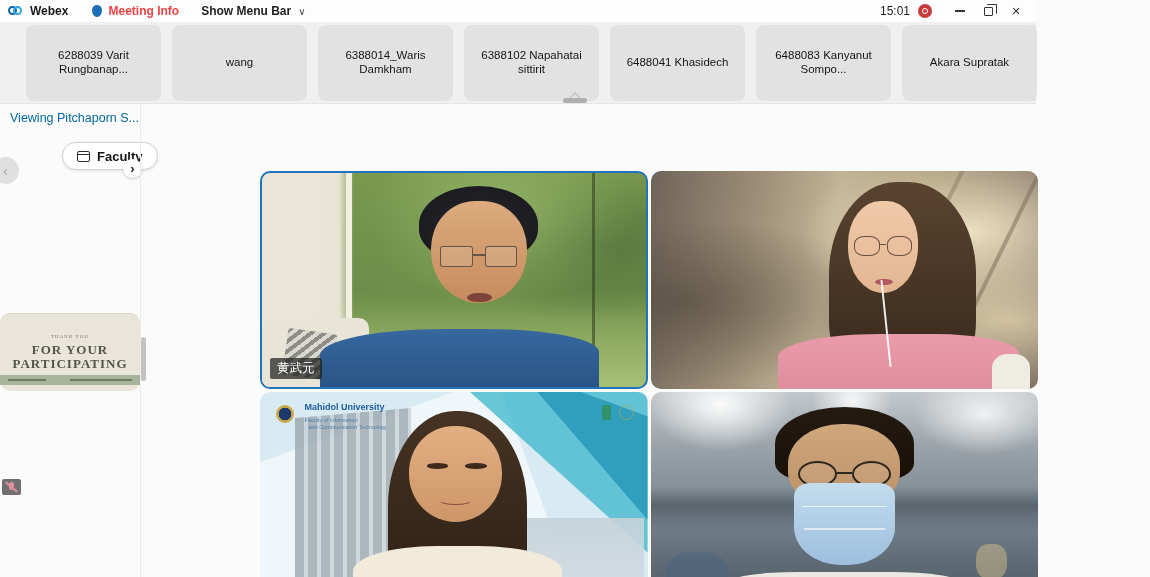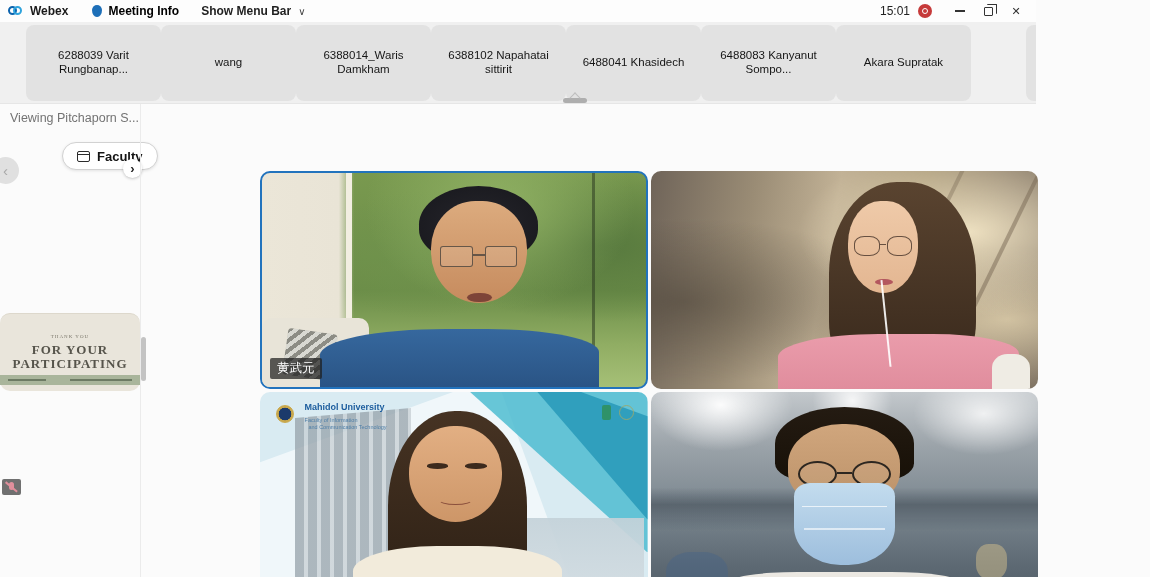--- a/index.html
+++ b/index.html
@@ -8,44 +8,44 @@
 
   
   .titlebar { position:absolute; top:0; left:0; right:0; height:22px; background:#fdfdfd; display:flex; align-items:center; justify-content:space-between; }
   .tb-left { display:flex; align-items:center; gap:6px; padding-left:8px; }
   .webex-logo { position:relative; width:16px; height:12px; display:inline-block; }
   .webex-logo .c1, .webex-logo .c2 { position:absolute; width:9px; height:9px; border-radius:50%; top:1px; }
   .webex-logo .c1 { left:0; border:2px solid #0c63ad; }
   .webex-logo .c2 { left:5px; border:2px solid #2fa3dc; }
   .tb-app { font-size:12px; font-weight:bold; color:#1a1a1a; margin-right:18px; }
   .shield { width:10px; height:12px; background:#1d6fb8; border-radius:50% 50% 48% 48% / 42% 42% 58% 58%; display:inline-block; }
-  .tb-item { font-size:12px; font-weight:bold; color:#000000; margin-right:16px; cursor:default; }
+  .tb-item { font-size:12px; font-weight:bold; color:#ef4444; margin-right:16px; cursor:default; }
   .tb-menu { display:flex; align-items:center; gap:7px; font-size:12px; font-weight:bold; color:#1f1f1f; cursor:default; }
   .tb-menu .chev { font-size:10px; color:#444; font-weight:normal; }
   .tb-right { display:flex; align-items:center; gap:0; padding-right:6px; }
   .clock { font-size:12px; color:#222; margin-right:8px; }
   .rec { width:14px; height:14px; border-radius:50%; background:#c63a3a; position:relative; margin-right:14px; cursor:pointer; }
   .rec i { position:absolute; left:4px; top:4px; width:6px; height:6px; border:1.5px solid #fff; border-radius:50%; }
   .wc { width:28px; height:20px; display:flex; align-items:center; justify-content:center; cursor:pointer; color:#333; font-size:11px; }
   .wc.min i { width:10px; height:1.4px; background:#333; display:block; }
   .wc.res i { width:9px; height:9px; border:1.2px solid #333; border-radius:1px; display:block; position:relative; }
   .wc.res i::before { content:""; position:absolute; left:2px; top:-4px; width:9px; height:9px; border:1.2px solid #333; border-left:none; border-bottom:none; border-radius:1px; }
 
   
   .filmstrip { position:absolute; top:22px; left:0; right:0; height:82px; background:#f0f0f0; border-bottom:1px solid #e6e6e6; }
-  .strip-row { position:absolute; left:26px; top:3px; display:flex; gap:0; }
+  .strip-row { position:absolute; left:26px; top:3px; display:flex; gap:11px; }
   .ptile { width:135px; height:76px; background:#e2e2e2; border-radius:8px; display:flex; align-items:center; justify-content:center; text-align:center; padding:0 10px; cursor:pointer; }
   .ptile span { font-size:11.5px; color:#161616; line-height:1.2; }
   .ptile-more { position:absolute; right:0; top:3px; width:10px; height:76px; background:#e2e2e2; border-radius:8px 0 0 8px; cursor:pointer; }
   .strip-handle { position:absolute; left:563px; top:76px; width:24px; height:5px; background:#aeaeae; border-radius:3px; cursor:pointer; }
   .strip-handle::before { content:""; position:absolute; left:8px; top:-4px; width:7px; height:7px; border-left:1.5px solid #bdbdbd; border-top:1.5px solid #bdbdbd; transform:rotate(45deg); }
 
   
   .main { position:absolute; top:104px; left:0; right:0; bottom:0; background:#fbfbfb; }
-  .viewing { position:absolute; left:10px; top:7px; font-size:12.5px; color:#737373; }
+  .viewing { position:absolute; left:10px; top:7px; font-size:12.5px; color:#0369a1; }
   .btn-prev { position:absolute; left:-8px; top:53px; width:27px; height:27px; border-radius:50%; background:#e0e0e0; color:#a8a8a8; font-size:15px; display:flex; align-items:center; justify-content:center; cursor:pointer; }
   .btn-layout { position:absolute; left:62px; top:38px; height:28px; display:flex; align-items:center; gap:7px; padding:0 14px; background:#fff; border:1px solid #d2d2d2; border-radius:15px; box-shadow:0 1px 3px rgba(0,0,0,.10); cursor:pointer; }
   .btn-layout .lbl { font-size:13px; font-weight:bold; color:#141414; }
   .layout-icon { width:13px; height:11px; border:1.4px solid #2b2b2b; border-radius:2px; position:relative; }
   .layout-icon::before { content:""; position:absolute; left:0; right:0; top:2px; height:1.2px; background:#2b2b2b; }
   .btn-next { position:absolute; left:123px; top:55px; width:19px; height:19px; border-radius:50%; background:#fff; box-shadow:0 1px 3px rgba(0,0,0,.22); color:#222; font-size:13px; font-weight:bold; display:flex; align-items:center; justify-content:center; cursor:pointer; }
 
   
   .side-divider { position:absolute; left:140px; top:0; bottom:0; width:1px; background:#ebebeb; }
   .side-thumb { position:absolute; left:141px; top:233px; width:5px; height:44px; background:#c3c3c3; border-radius:3px; cursor:pointer; }

